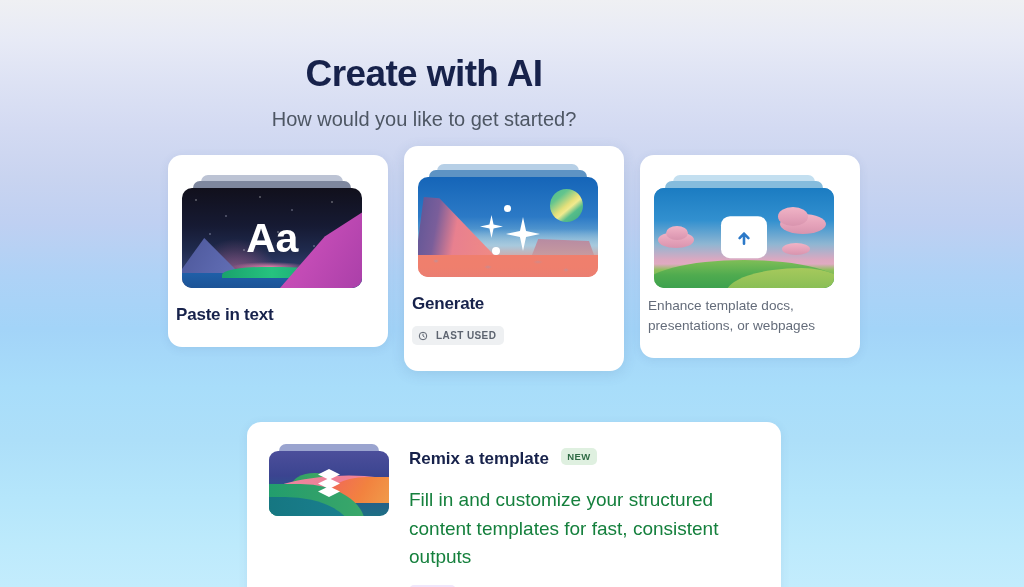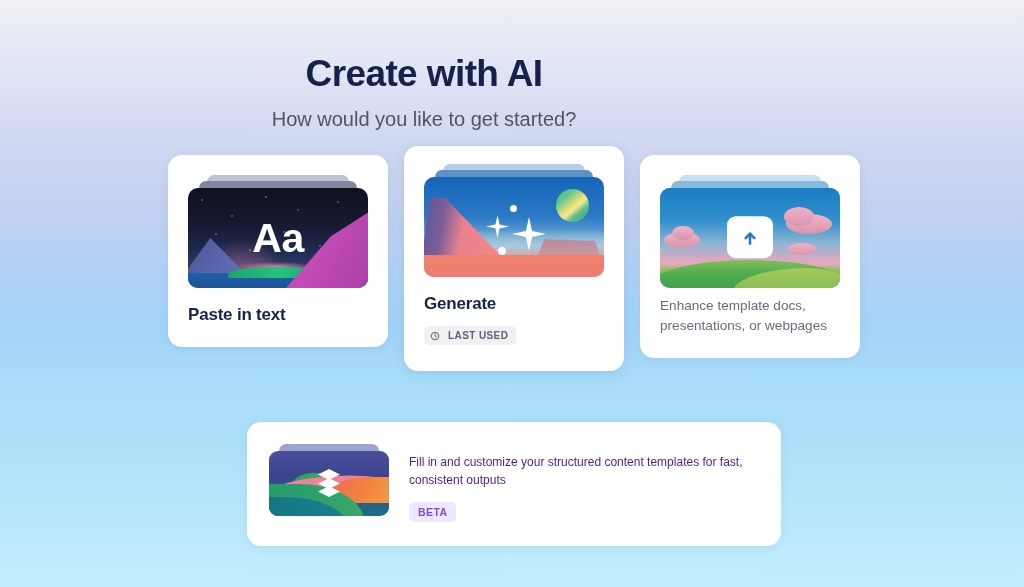--- a/index.html
+++ b/index.html
@@ -64,21 +64,21 @@
     width: 692px;
     display: flex;
     justify-content: space-between;
     align-items: flex-start;
   }
 
   .opt-card {
     background: #ffffff;
     border-radius: 14px;
     box-shadow: 0 2px 10px rgba(60, 90, 140, 0.10);
-    padding: 20px 20px 22px 20px;
+    padding: 20px 20px 22px 8px;
     width: 220px;
     position: relative;
   }
   .opt-card.featured {
     width: 220px;
     padding-top: 18px;
     padding-bottom: 26px;
     margin-top: -9px;
     box-shadow: 0 3px 14px rgba(60, 90, 140, 0.14);
   }
@@ -356,21 +356,21 @@
     display: flex;
     gap: 20px;
     align-items: flex-start;
   }
   .remix-body { padding-top: 4px; }
   .remix-title {
     font-size: 17px; font-weight: 700; color: #17224b;
     display: inline-block;
   }
   .remix-desc {
-    margin-top: 5px; font-size: 12px; line-height: 1.5; color: #4c1d95;
+    margin-top: 17px; font-size: 19px; line-height: 1.5; color: #15803d;
     max-width: 360px;
   }
 </style>
 </head>
 <body>
 
 <div class="page">
 
   <div class="header">
     <div class="page-title">Create with AI</div>
@@ -462,18 +462,22 @@
         <div class="rx-layers">
           <svg width="34" height="34" viewBox="0 0 34 34" fill="#ffffff">
             <path d="M17 4l11 5.4-11 5.4L6 9.4z"></path>
             <path d="M17 13.2l11 5.4-11 5.4-11-5.4z"></path>
             <path d="M17 21.2l11 5.4-11 5.4-11-5.4z"></path>
           </svg>
         </div>
       </div>
     </div>
     <div class="remix-body">
+      <div>
+        <span class="remix-title">Remix a template</span>
+        <span class="badge badge-new">NEW</span>
+      </div>
       <div class="remix-desc">Fill in and customize your structured content templates for fast, consistent outputs</div>
       <span class="badge badge-beta">BETA</span>
     </div>
   </div>
 
 </div>
 
 </body></html>

